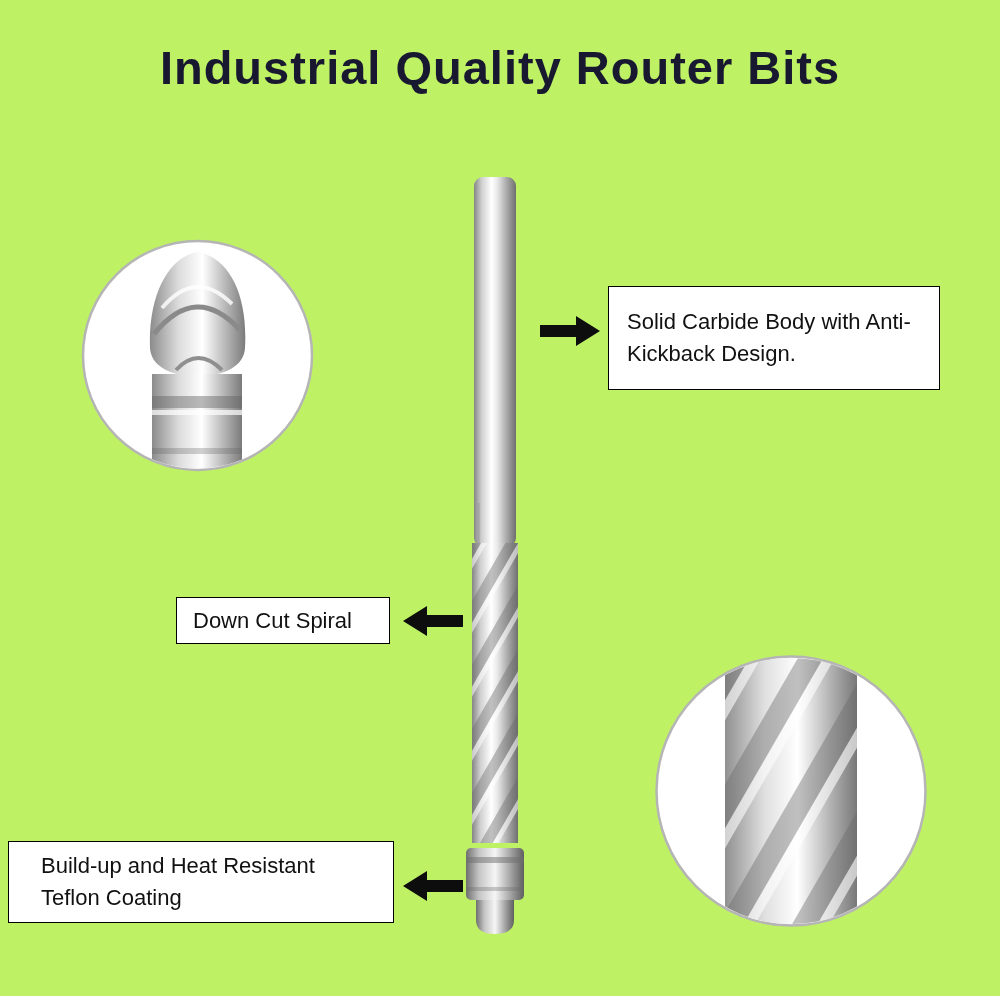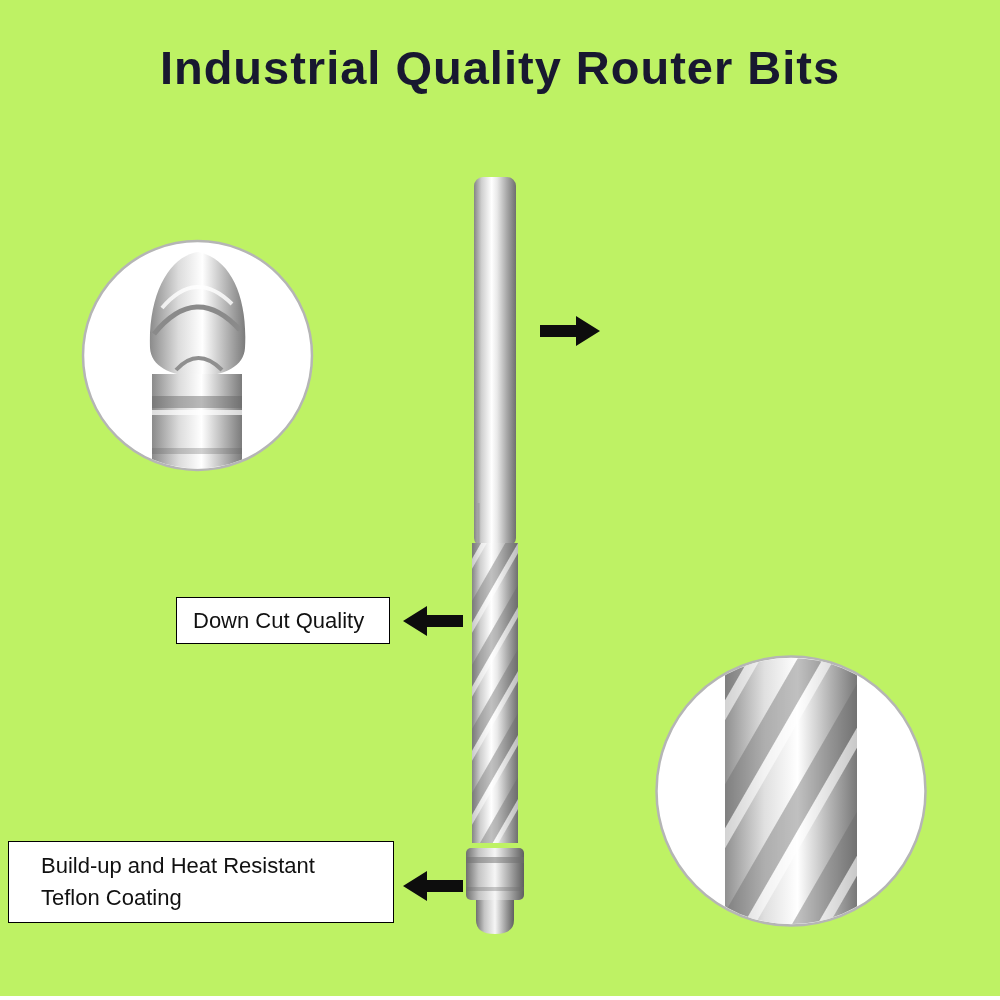--- a/index.html
+++ b/index.html
@@ -142,23 +142,26 @@
       <rect x="72" y="0" width="132" height="276" fill="url(#spMetal)"></rect>
       <rect x="72" y="0" width="132" height="276" fill="url(#spFlute)"></rect>
     </g>
   </svg>
 
   <div class="arrow arrow-carbide">
     <svg width="60" height="30" viewBox="0 0 60 30" xmlns="http://www.w3.org/2000/svg">
       <polygon points="0,9 36,9 36,0 60,15 36,30 36,21 0,21" fill="#0d0d0d"></polygon>
     </svg>
   </div>
+  <div class="callout callout-carbide">
+    <span class="label">Solid Carbide Body with Anti-Kickback Design.</span>
+  </div>
 
   <div class="callout callout-downcut">
-    <span class="label">Down Cut Quality</span>
+    <span class="label">Down Cut Spiral</span>
   </div>
   <div class="arrow arrow-downcut">
     <svg width="60" height="30" viewBox="0 0 60 30" xmlns="http://www.w3.org/2000/svg">
       <polygon points="60,9 24,9 24,0 0,15 24,30 24,21 60,21" fill="#0d0d0d"></polygon>
     </svg>
   </div>
 
   <div class="callout callout-teflon">
     <span class="label">Build-up and Heat Resistant Teflon Coating</span>
   </div>

